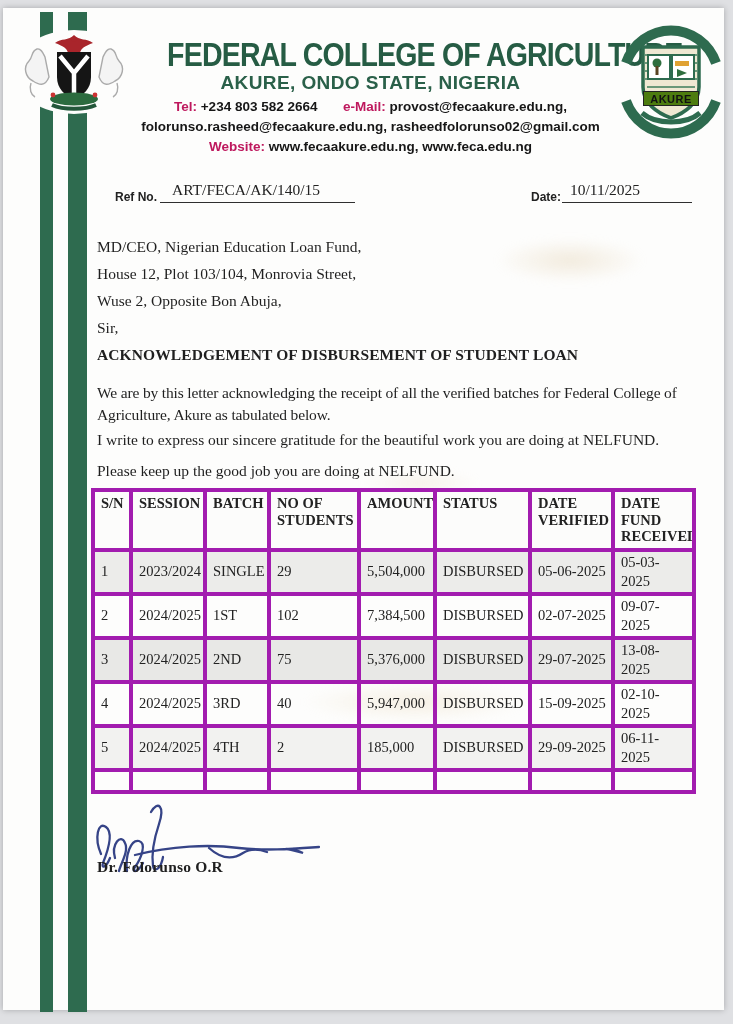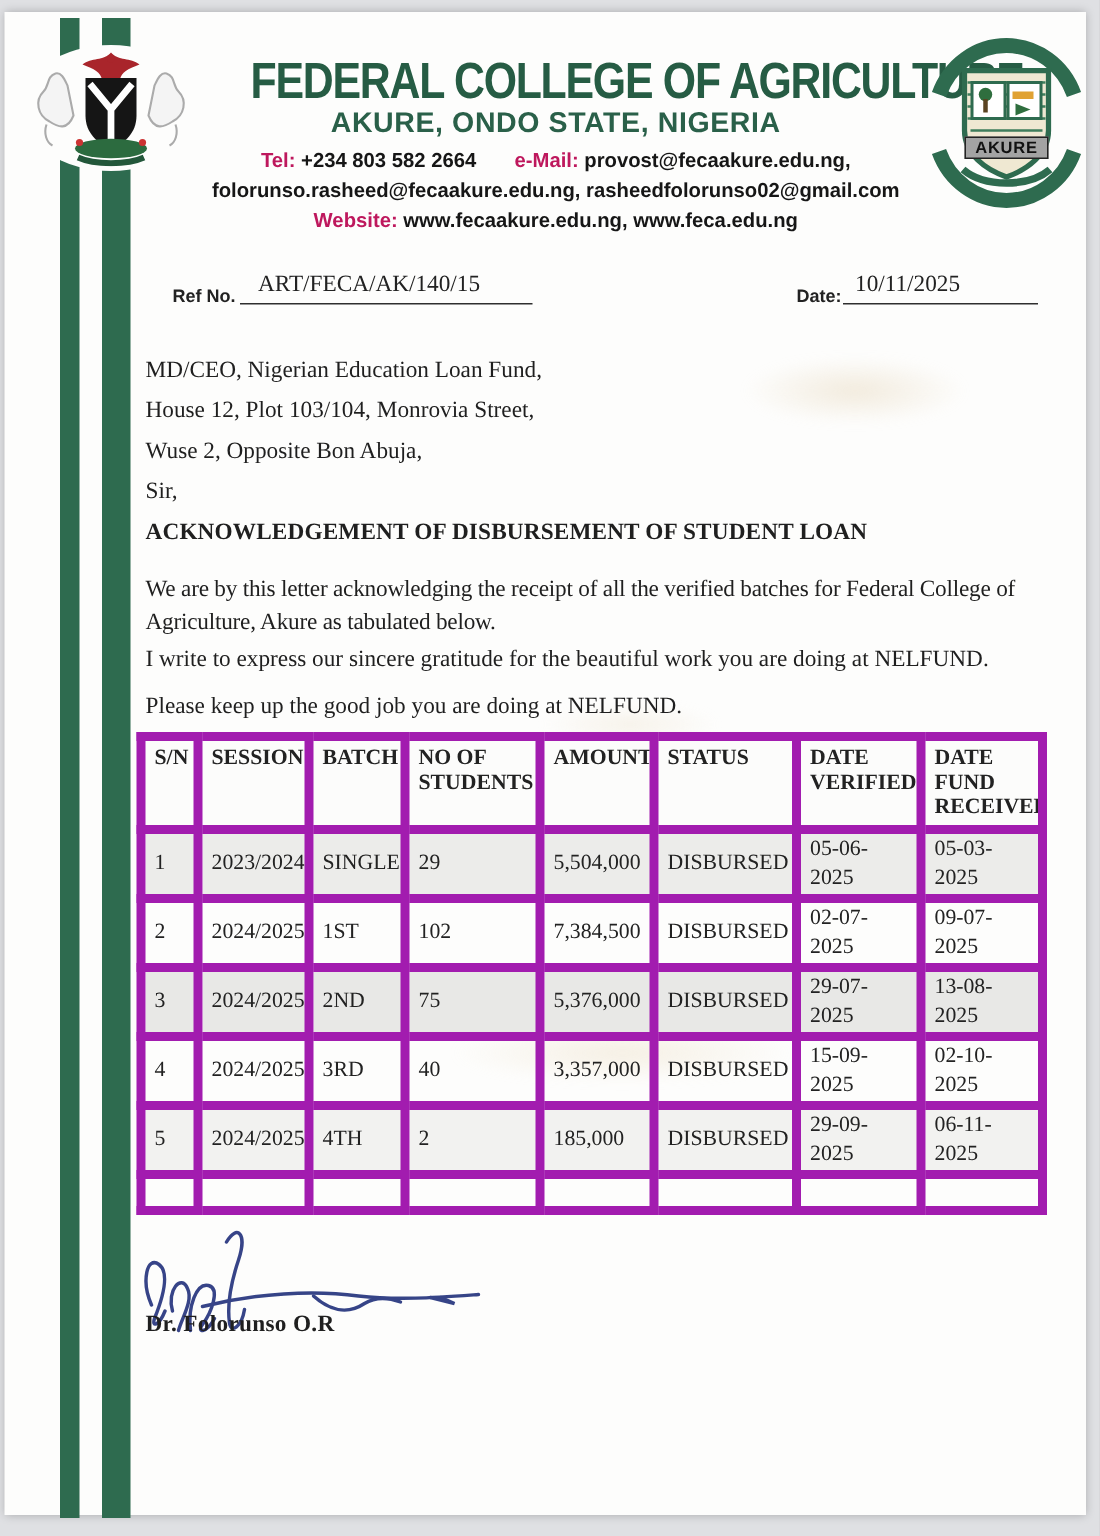--- a/index.html
+++ b/index.html
@@ -17,38 +17,38 @@
   
   .head{position:absolute;left:118px;top:36px;width:505px;text-align:center;font-family:"Liberation Sans",sans-serif;}
   .title{display:inline-block;transform:scaleX(.84);transform-origin:50% 50%;white-space:nowrap;
          font-size:34px;font-weight:800;letter-spacing:-1px;color:#265c44;line-height:36px;}
   .subtitle{font-size:19px;font-weight:800;color:#2a6049;letter-spacing:.4px;line-height:22px;margin-top:0px;}
   .contact{font-size:13.5px;font-weight:700;color:#161616;line-height:20px;margin-top:3px;}
   .clabel{color:#be185d;}
   .office{font-size:15px;font-weight:700;font-style:italic;color:#a04444;margin-top:5px;}
   
   .logo{position:absolute;left:612px;top:25px;width:118px;height:114px;}
-  .logo-akure{position:absolute;left:31px;top:66px;width:56px;height:15px;background:#a3a3a3;border:1.5px solid #222;
+  .logo-akure{position:absolute;left:31px;top:66px;width:56px;height:15px;background:#4d7c0f;border:1.5px solid #222;
               font-family:"Liberation Sans",sans-serif;font-weight:800;font-size:11px;color:#111;
               text-align:center;line-height:15px;letter-spacing:.5px;box-sizing:border-box;}
   
   .reflabel{position:absolute;font-family:"Liberation Sans",sans-serif;font-weight:800;font-size:12px;color:#222;}
   .refval{position:absolute;font-size:15.5px;color:#222;}
   .uline{position:absolute;border-bottom:1.6px solid #2f2f2f;}
   
   .content{position:absolute;left:97px;top:236px;width:594px;font-size:15.5px;}
   .addr{margin:0 0 6px 0;line-height:21px;}
   .subject{font-weight:700;margin:2px 0 17px 0;line-height:21px;letter-spacing:.1px;}
   .para{margin:0 0 9px 0;line-height:22px;}
   .para.p2{margin-bottom:3px;letter-spacing:-0.15px;}
   .para.p3{margin-bottom:6px;}
   
   table.disb{border-collapse:collapse;table-layout:fixed;width:601px;margin-left:-6px;
              font-size:14.5px;color:#222;}
-  table.disb th,table.disb td{border:6px solid #a21caf;padding:1px 4px 1px 6px;text-align:left;
+  table.disb th,table.disb td{border:4px solid #a21caf;padding:1px 4px 1px 6px;text-align:left;
              overflow:hidden;white-space:normal;}
   table.disb{border:2px solid #2e2e2e;}
   table.disb th{font-weight:700;vertical-align:top;line-height:16.5px;padding-top:3px;padding-bottom:3px;background:#fcfcfb;}
   table.disb td{height:21px;line-height:19px;}
   tr.shade1 td{background:#ececea;}
   tr.shade2 td{background:#e8e8e6;}
   tr.shade3 td{background:#f2f2f0;}
   tr.emptyrow td{height:16px;}
   .thanks{margin:36px 0 0 0;line-height:21px;}
   .sig{display:block;margin:6px 0 0 -6px;}
@@ -192,21 +192,21 @@
         <td>5,376,000</td>
         <td>DISBURSED</td>
         <td>29-07-2025</td>
         <td>13-08-2025</td>
       </tr>
       <tr>
         <td>4</td>
         <td>2024/2025</td>
         <td>3RD</td>
         <td>40</td>
-        <td>3,357,000</td>
+        <td>5,947,000</td>
         <td>DISBURSED</td>
         <td>15-09-2025</td>
         <td>02-10-2025</td>
       </tr>
       <tr class="shade3">
         <td>5</td>
         <td>2024/2025</td>
         <td>4TH</td>
         <td>2</td>
         <td>185,000</td>

